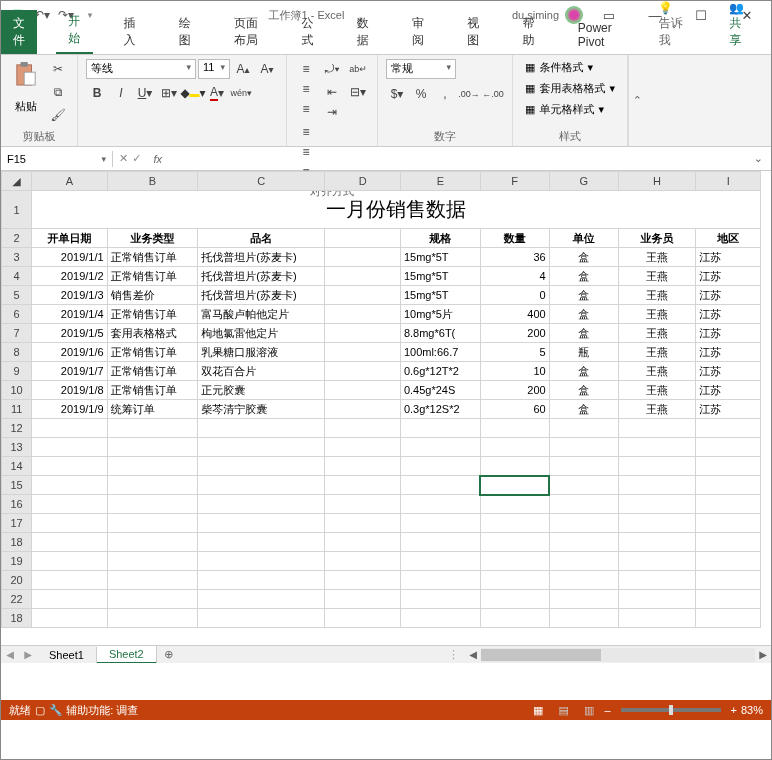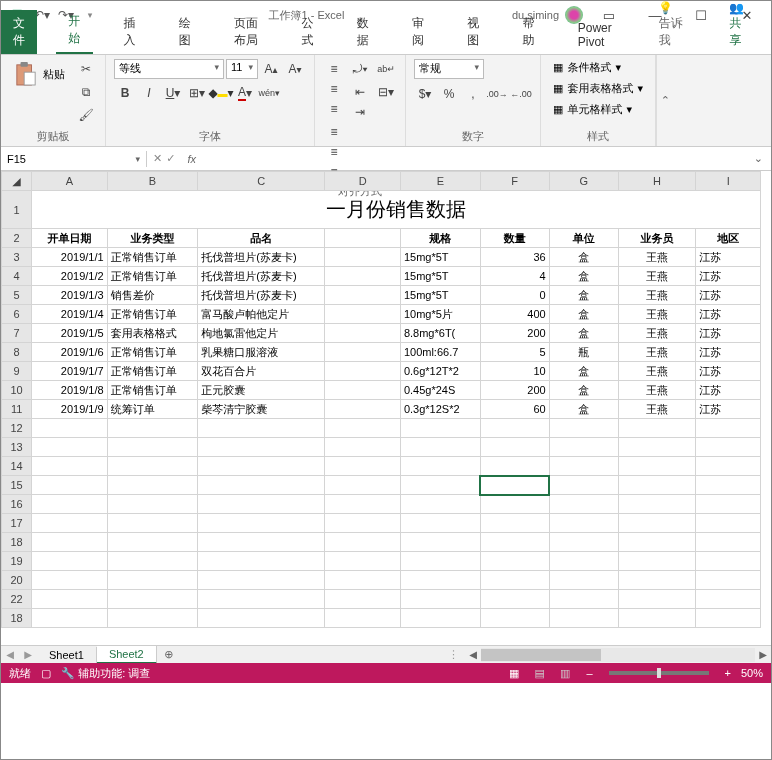--- a/index.html
+++ b/index.html
@@ -15,35 +15,35 @@
 .ribbon-tabs{height:26px;display:flex;align-items:end;font-size:12px;border-bottom:1px solid #ccc;gap:19px;}
 .ribbon-tabs .tab{padding:5px 12px;color:#333;cursor:default;}
 .ribbon-tabs .tab.file{background:#217346;color:#fff;}
 .ribbon-tabs .tab.active{color:#217346;border-bottom:2px solid #217346;}
 .ribbon-tabs .tell{color:#666;margin-left:4px;}
 .ribbon-tabs .share{margin-left:auto;margin-right:8px;color:#217346;}
 .ribbon{height:92px;background:#f3f3f3;border-bottom:1px solid #ccc;display:flex;font-size:11px;}
 .group{border-right:1px solid #ddd;padding:4px 8px 2px;display:flex;flex-direction:column;justify-content:space-between;}
 .group-label{text-align:center;color:#666;font-size:11px;padding-top:2px;}
 .grp-body{display:flex;gap:4px;align-items:flex-start;flex:1;}
-.clipboard-big{display:flex;flex-direction:row;align-items:center;gap:6px;padding:2px 6px;}
+.clipboard-big{display:flex;flex-direction:column;align-items:flex-start;gap:12px;padding:2px 6px;}
 .clipboard-big svg{width:22px;height:26px;}
 .font-box{display:flex;flex-direction:column;gap:4px;}
 .font-row{display:flex;gap:2px;align-items:center;}
 .font-sel{border:1px solid #bbb;background:#fff;padding:1px 18px 1px 4px;font-size:11px;height:20px;position:relative;}
 .font-sel::after{content:"▾";position:absolute;right:4px;top:2px;font-size:9px;color:#666;}
 .fs{width:32px;}
 .btn{width:22px;height:20px;display:flex;align-items:center;justify-content:center;color:#444;font-size:12px;}
 .align-col{display:flex;flex-direction:column;gap:3px;}
 .num-col{display:flex;flex-direction:column;gap:5px;}
 .style-col{display:flex;flex-direction:column;gap:4px;font-size:11px;}
 .style-item{display:flex;align-items:center;gap:4px;padding:1px 4px;}
 .collapse{width:18px;align-items:center;justify-content:center;display:flex;color:#666;border-left:1px solid #ddd;}
 .namebox-row{height:24px;display:flex;align-items:center;border-bottom:1px solid #ccc;font-size:11px;}
-.namebox{width:146px;border-right:1px solid #ccc;padding:2px 6px;position:relative;}
+.namebox{width:112px;border-right:1px solid #ccc;padding:2px 6px;position:relative;}
 .namebox::after{content:"▾";position:absolute;right:6px;top:3px;font-size:9px;color:#666;}
 .fx-btns{display:flex;gap:4px;padding:0 6px;color:#888;}
 .fx-lbl{font-style:italic;padding:0 6px;color:#666;}
 .fbar-down{margin-left:auto;padding:0 8px;color:#666;}
 .grid-area{position:relative;height:492px;overflow:hidden;}
 table.sheet{border-collapse:collapse;font-size:11px;table-layout:fixed;width:760px;}
 table.sheet th,table.sheet td{border:1px solid #d4d4d4;height:19px;padding:0 3px;overflow:hidden;white-space:nowrap;}
 table.sheet th{background:#e6e6e6;font-weight:normal;color:#444;text-align:center;}
 table.sheet th.rowhdr{width:28px;}
 .col-A{width:70px}.col-B{width:84px}.col-C{width:118px}.col-D{width:70px}.col-E{width:74px}.col-F{width:64px}.col-G{width:64px}.col-H{width:72px}.col-I{width:60px}
@@ -54,21 +54,21 @@
 .sel{outline:2px solid #217346;outline-offset:-1px;}
 .hscroll{height:18px;position:absolute;bottom:0;right:0;left:464px;background:#f0f0f0;border-top:1px solid #ccc;display:flex;align-items:center;}
 .hscroll .arrow{width:16px;text-align:center;color:#666;font-size:10px;}
 .hscroll .track{flex:1;height:14px;background:#e8e8e8;position:relative;}
 .hscroll .thumb{position:absolute;left:0;top:1px;width:120px;height:12px;background:#c4c4c4;}
 .sheet-tabs{position:absolute;bottom:0;left:0;width:464px;height:18px;background:#f0f0f0;border-top:1px solid #ccc;display:flex;align-items:center;font-size:11px;}
 .sheet-tabs .nav{width:18px;text-align:center;color:#999;font-size:10px;}
 .sheet-tabs .stab{padding:2px 12px;border-right:1px solid #ccc;background:#f0f0f0;}
 .sheet-tabs .stab.active{background:#fff;border-bottom:2px solid #217346;color:#217346;}
 .sheet-tabs .add{width:24px;text-align:center;color:#666;}
-.statusbar{height:20px;background:#be185d;color:#fff;display:flex;align-items:center;font-size:11px;padding:0 8px;gap:10px;}
+.statusbar{height:20px;background:#c2410c;color:#fff;display:flex;align-items:center;font-size:11px;padding:0 8px;gap:4px;margin-top:37px;}
 .statusbar .spacer{flex:1;}
 .statusbar .views span{padding:0 6px;color:#ccc;}
 .statusbar .views span.on{color:#fff;}
 .zoom-slider{width:100px;height:4px;background:#777;position:relative;margin:0 6px;}
 .zoom-slider .knob{position:absolute;left:48px;top:-3px;width:4px;height:10px;background:#ddd;}
 </style>
 </head>
 <body>
 
 <div class="titlebar">
@@ -147,21 +147,20 @@
               <i>I</i>
             </span>
         <span class="btn"><u>U</u>▾</span>
         <span class="btn">⊞▾</span>
         <span class="btn" style="color:#333">◆<sub style="color:#fd0">▬</sub>▾</span>
         <span class="btn"><span style="border-bottom:2px solid #c00">A</span>▾</span>
         <span class="btn" style="font-size:9px">wén▾</span>
       </div>
     </div>
       </div>
-    <div class="group-label">字体</div>
   </div>
   <div class="group">
     <div class="grp-body">
       <div class="align-col">
         <div>
             <span class="btn">≡</span>
             <span class="btn">≡</span>
             <span class="btn">≡</span>
           </div>
         <div>
@@ -535,14 +534,14 @@
   <span class="views">
     <span class="on">▦</span>
     <span>▤</span>
     <span>▥</span>
   </span>
   <span>–</span>
   <div class="zoom-slider">
       <div class="knob"></div>
     </div>
   <span>+</span>
-  <span>50%</span>
+  <span>83%</span>
 </div>
 
 </body></html>

